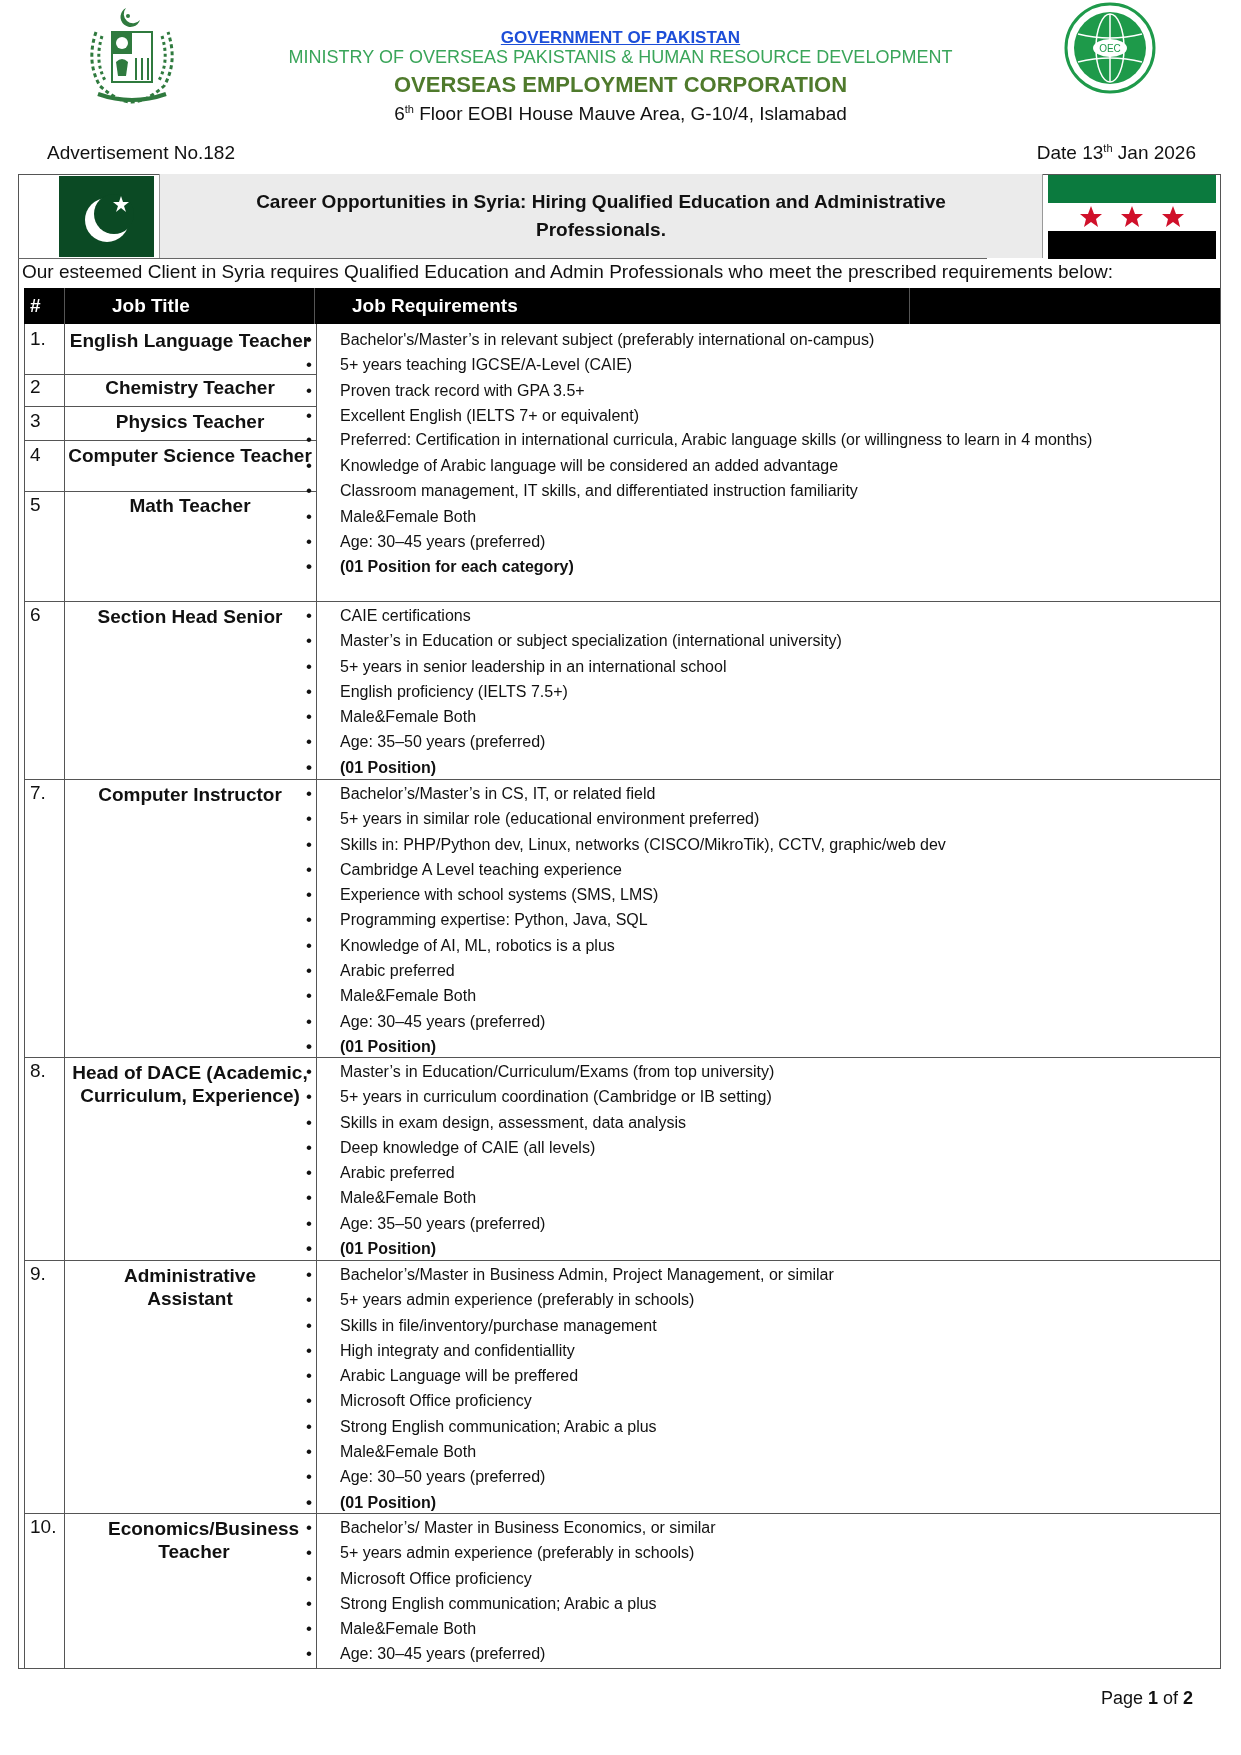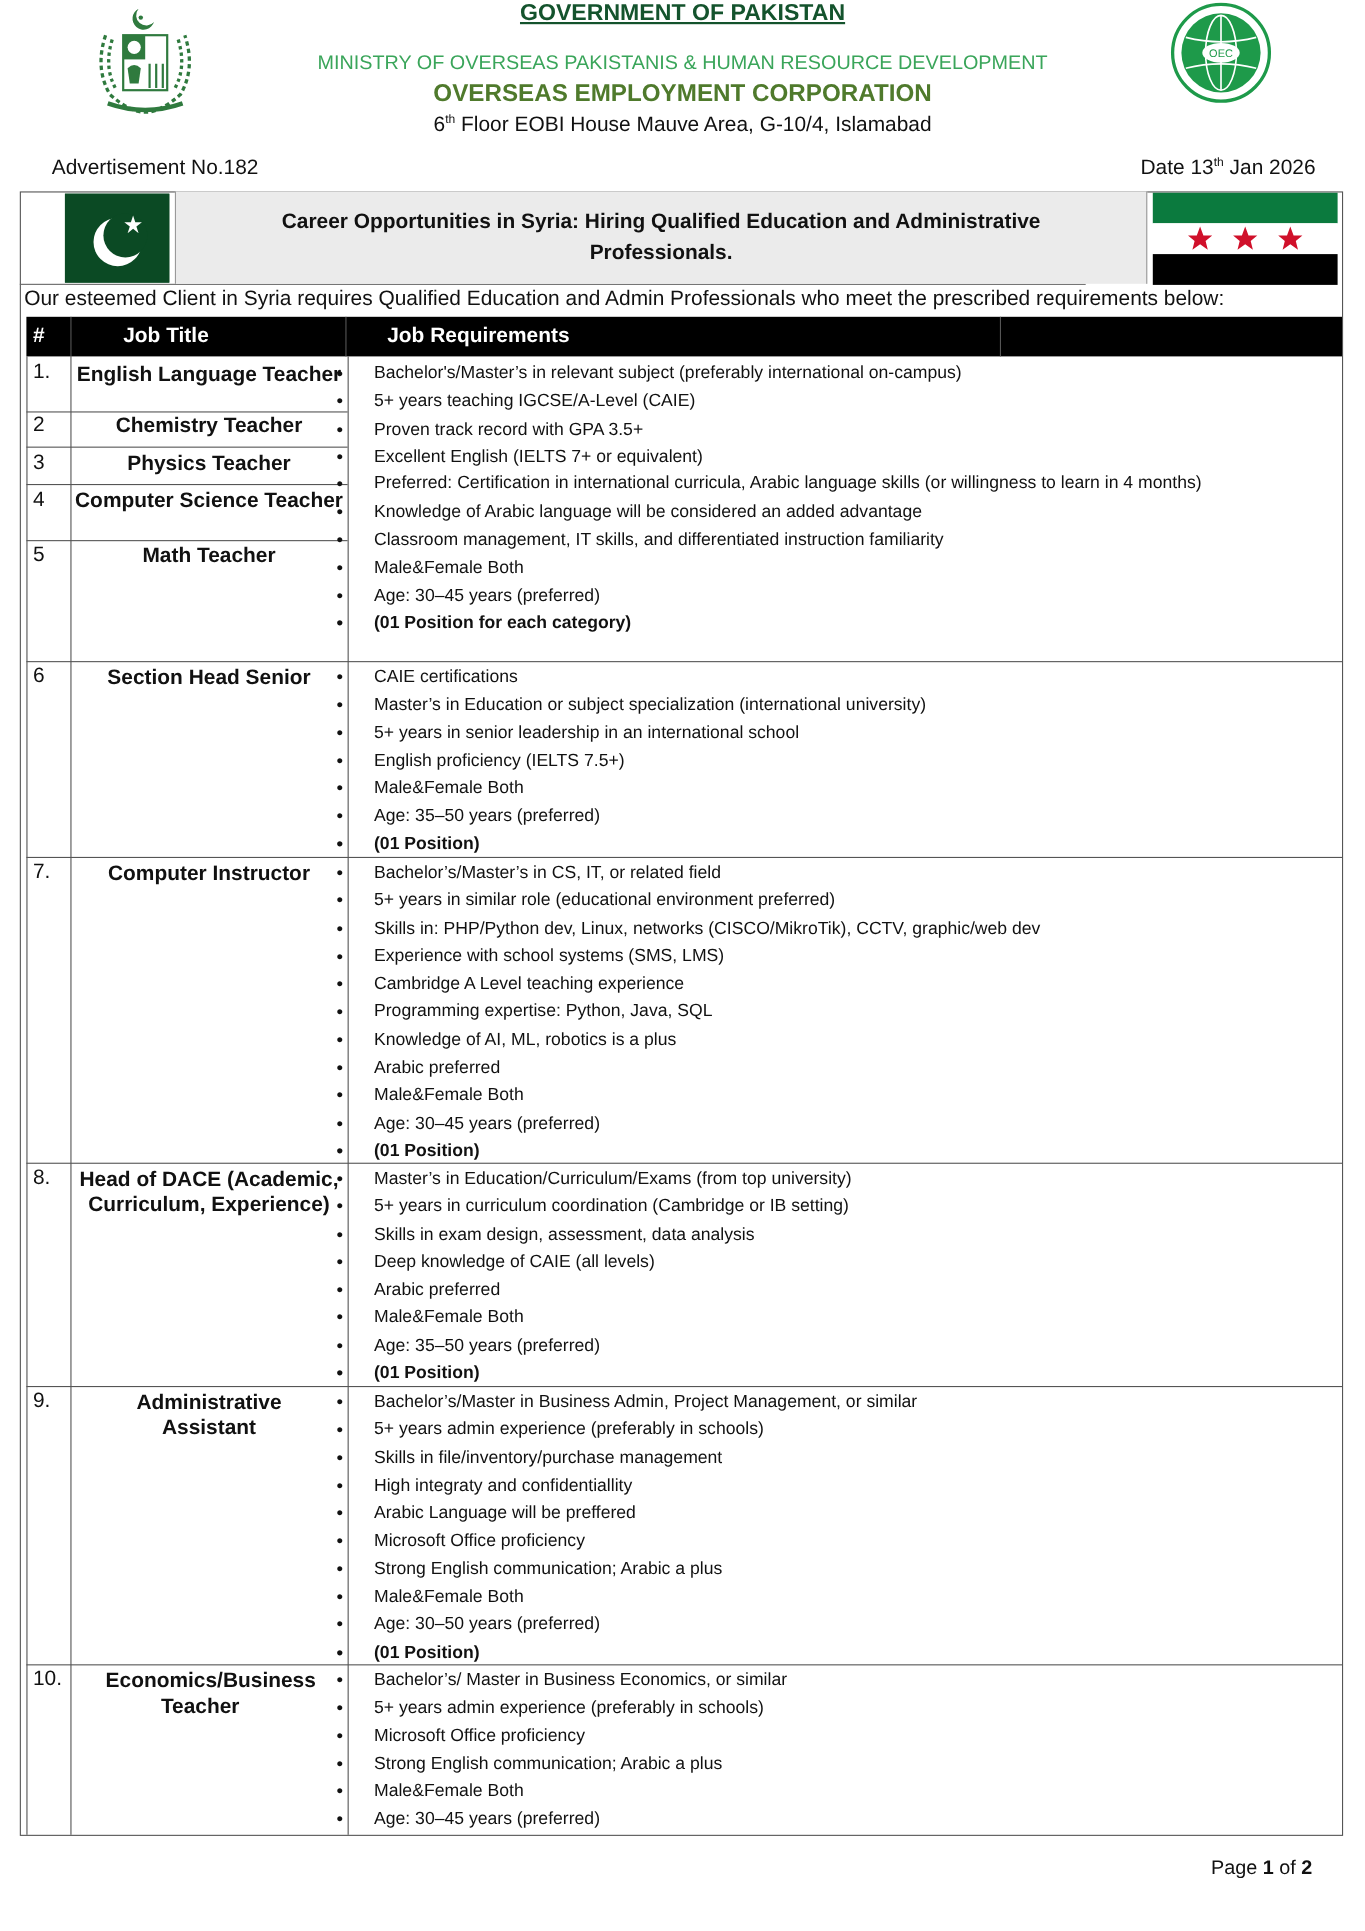--- a/index.html
+++ b/index.html
@@ -3,21 +3,21 @@
 <meta charset="utf-8">
 <style>
   * { box-sizing: border-box; margin: 0; padding: 0; }
   html, body { width: 1241px; height: 1755px; background: #ffffff; overflow: hidden; }
   body { position: relative; font-family: "Liberation Sans", sans-serif; color: #111; }
 
   .logo-left { position: absolute; left: 78px; top: 2px; width: 108px; height: 106px; }
   .logo-right { position: absolute; left: 1060px; top: 2px; width: 100px; height: 92px; }
 
   .hdr { position: absolute; left: 0; width: 1241px; text-align: center; }
-  .hdr-gov { top: 0; font-size: 21px; font-weight: bold; color: #14532d; text-decoration: underline; letter-spacing: 0px; }
+  .hdr-gov { top: 28px; font-size: 17px; font-weight: bold; color: #1d4ed8; text-decoration: underline; letter-spacing: 0px; }
   .hdr-ministry { top: 47px; font-size: 18px; color: #3aa55a; }
   .hdr-oec { top: 72px; font-size: 22px; font-weight: bold; color: #4f7a2c; }
   .hdr-addr { top: 103px; font-size: 19px; color: #111; }
   .hdr-addr sup { font-size: 11px; }
 
   .adv-no { position: absolute; left: 47px; top: 142px; font-size: 19px; }
   .adv-date { position: absolute; right: 45px; top: 142px; font-size: 19px; }
   .adv-date sup { font-size: 11px; }
 
   .frame { position: absolute; left: 18px; top: 174px; width: 1203px; height: 1495px; border: 1px solid #555; }
@@ -171,22 +171,22 @@
     <li class="bold">(01 Position)</li>
   </ul>
   <div class="hline" style="left:0;top:455px;width:1196px"></div>
 
   <div class="num" style="left:6px;top:458px">7.</div>
   <div class="title" style="left:40px;top:459px;width:252px">Computer Instructor</div>
   <ul class="reqs" style="top:457px;width:870px">
     <li>Bachelor’s/Master’s in CS, IT, or related field</li>
     <li>5+ years in similar role (educational environment preferred)</li>
     <li>Skills in: PHP/Python dev, Linux, networks (CISCO/MikroTik), CCTV, graphic/web dev</li>
+    <li>Cambridge A Level teaching experience</li>
     <li>Experience with school systems (SMS, LMS)</li>
-    <li>Cambridge A Level teaching experience</li>
     <li>Programming expertise: Python, Java, SQL</li>
     <li>Knowledge of AI, ML, robotics is a plus</li>
     <li>Arabic preferred</li>
     <li>Male&amp;Female Both</li>
     <li>Age: 30–45 years (preferred)</li>
     <li class="bold">(01 Position)</li>
   </ul>
   <div class="hline" style="left:0;top:733px;width:1196px"></div>
 
   <div class="num" style="left:6px;top:736px">8.</div>
@@ -213,21 +213,21 @@
     <li>Arabic Language will be preffered</li>
     <li>Microsoft Office proficiency</li>
     <li>Strong English communication; Arabic a plus</li>
     <li>Male&amp;Female Both</li>
     <li>Age: 30–50 years (preferred)</li>
     <li class="bold">(01 Position)</li>
   </ul>
   <div class="hline" style="left:0;top:1189px;width:1196px"></div>
 
   <div class="num" style="left:6px;top:1192px">10.</div>
-  <div class="title" style="left:32px;top:1193px;width:252px;padding:0 40px">Economics/Business Teacher</div>
+  <div class="title" style="left:44px;top:1193px;width:252px;padding:0 40px">Economics/Business Teacher</div>
   <ul class="reqs" style="top:1191px;width:870px">
     <li>Bachelor’s/ Master in Business Economics, or similar</li>
     <li>5+ years admin experience (preferably in schools)</li>
     <li>Microsoft Office proficiency</li>
     <li>Strong English communication; Arabic a plus</li>
     <li>Male&amp;Female Both</li>
     <li>Age: 30–45 years (preferred)</li>
   </ul>
 </div>
 

